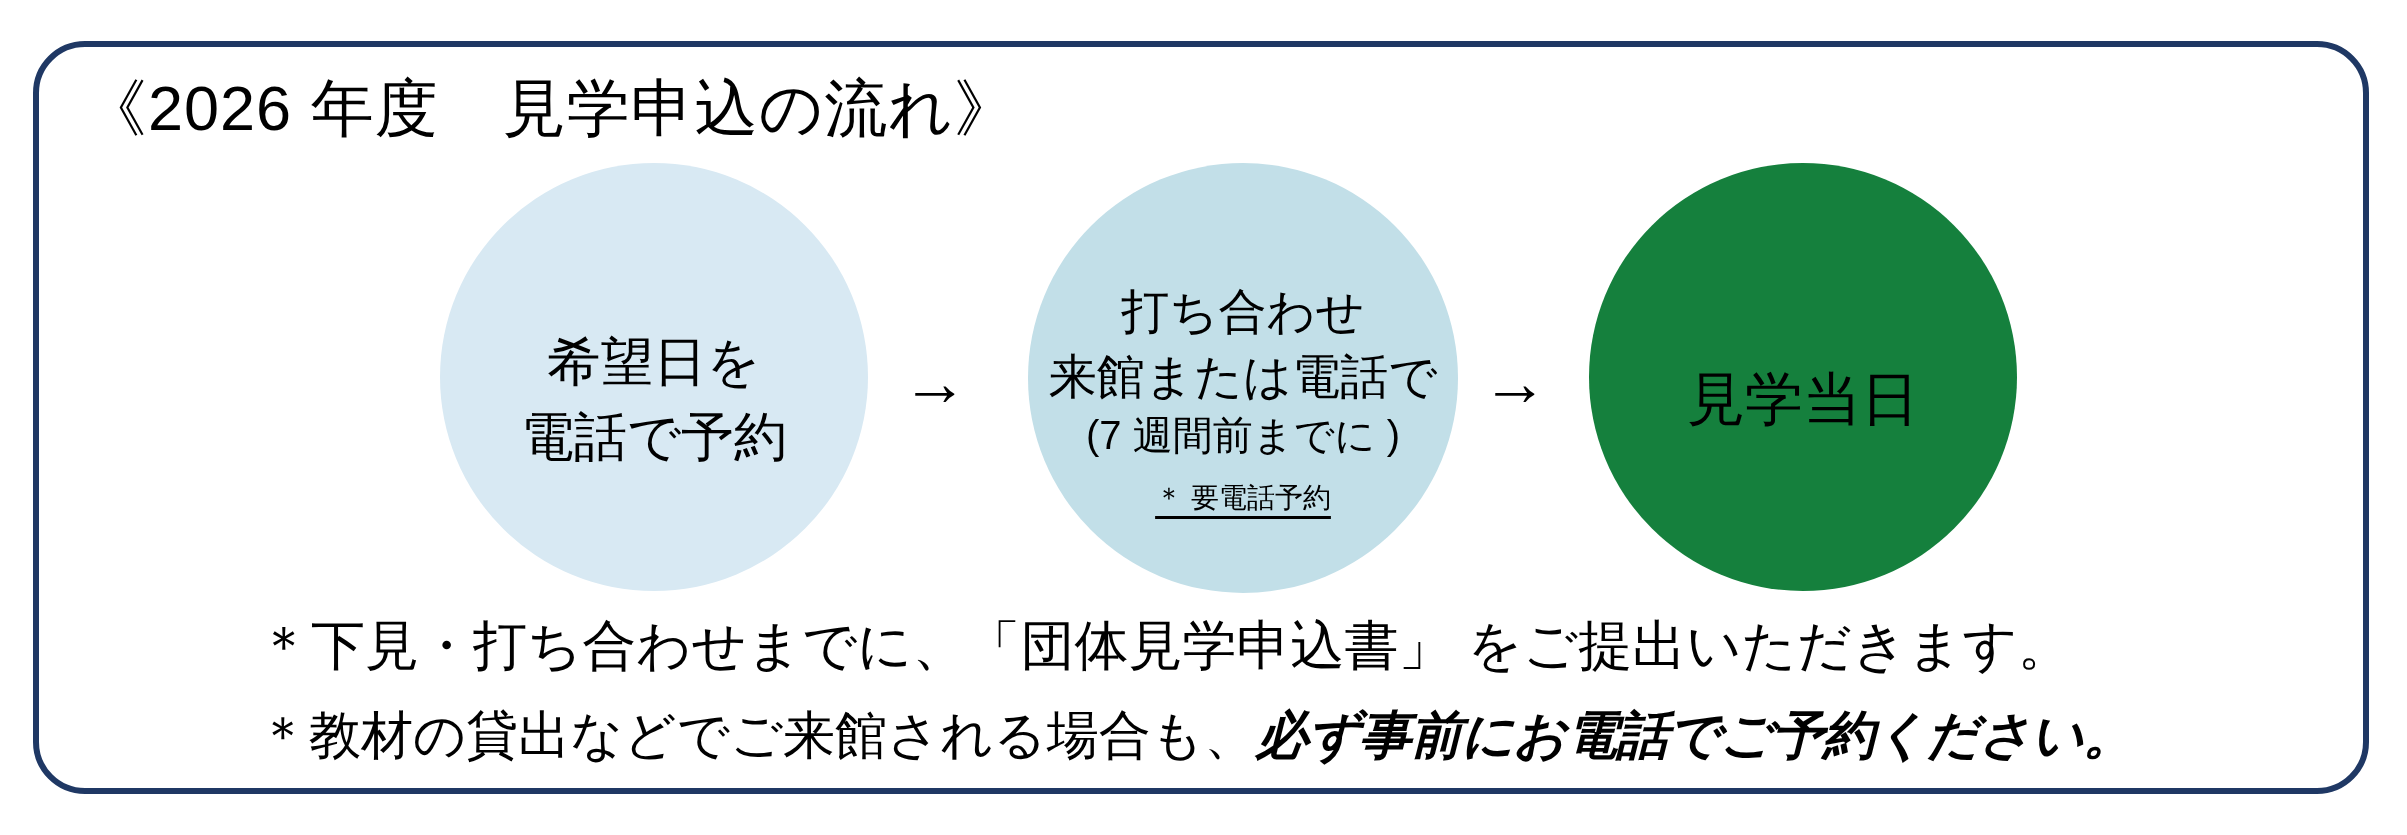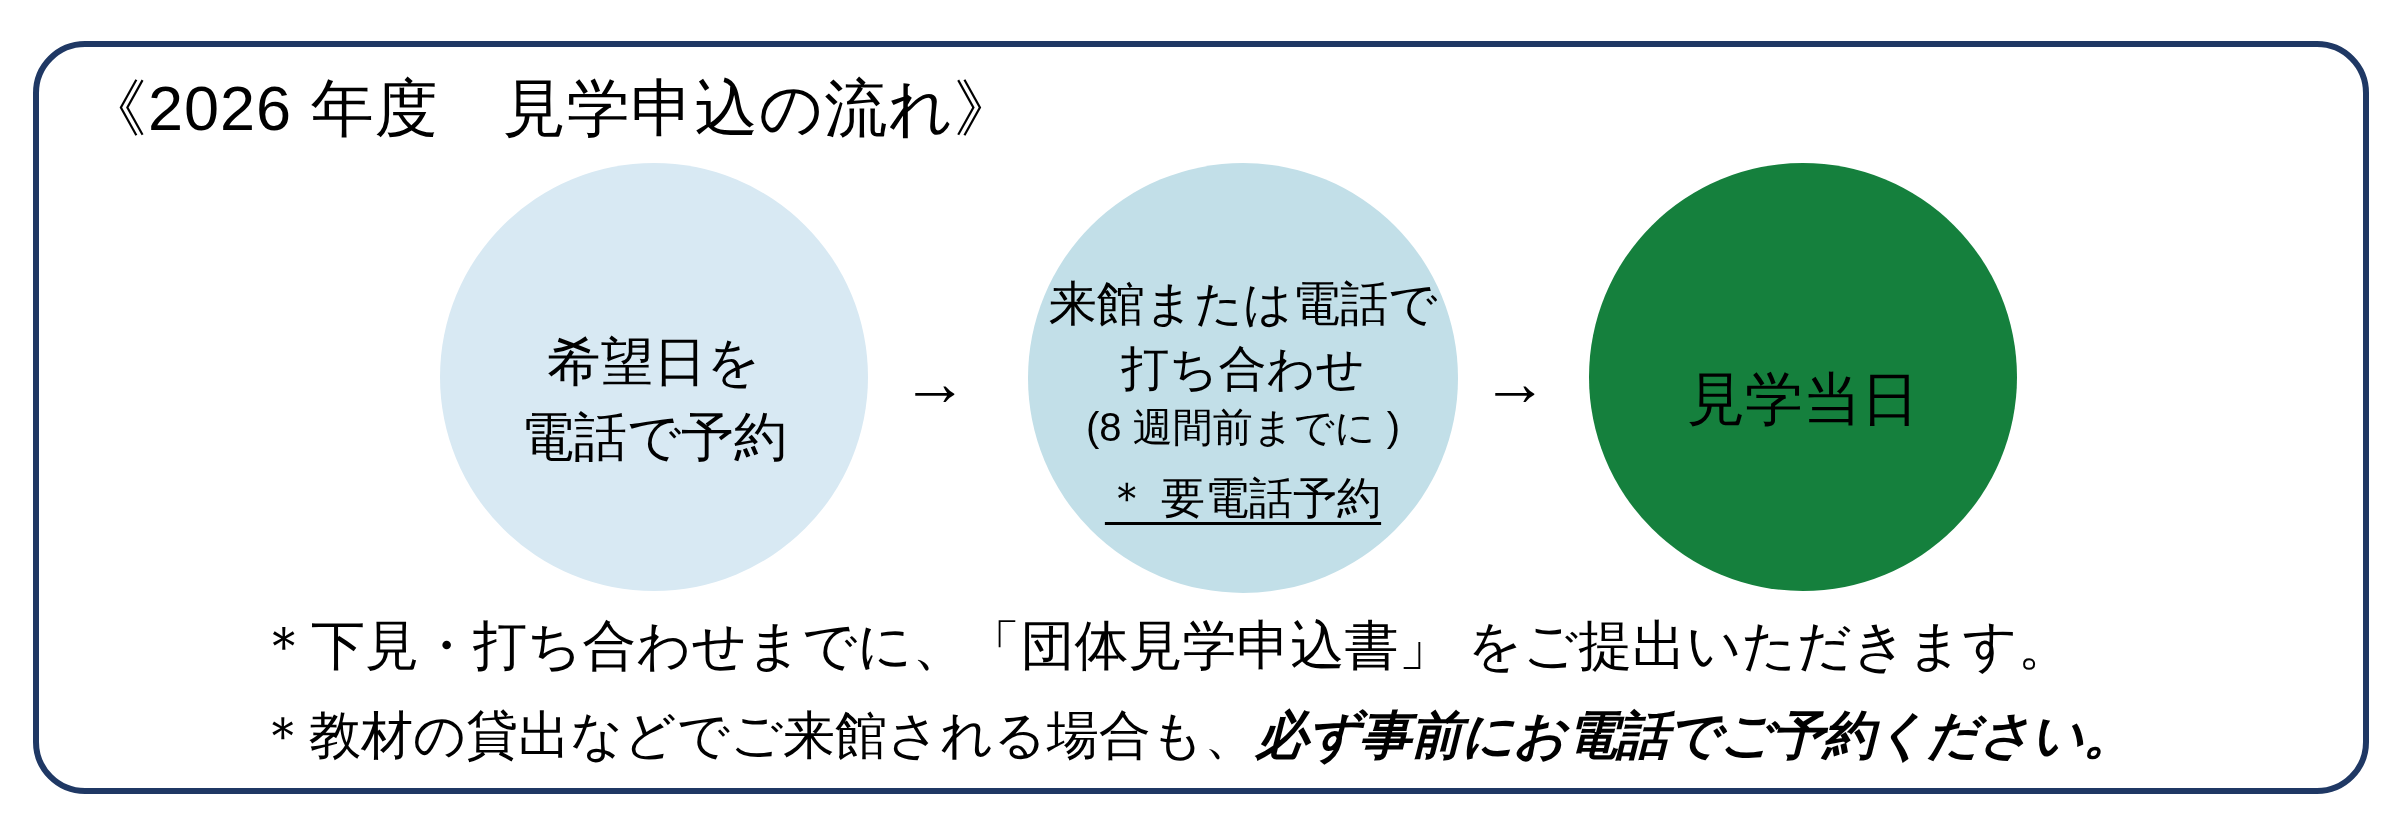--- a/index.html
+++ b/index.html
@@ -40,21 +40,21 @@
   .circle-1{left:440px;top:163px;width:428px;height:428px;}
   .circle-2{left:1028px;top:163px;width:430px;height:430px;}
   .circle-3{left:1589px;top:163px;width:428px;height:428px;}
   .c-main{font-size:53px;margin-top:44px;}
   .c-main + .c-main{margin-top:22px;text-align:right;}
   .circle-1 .c-sub{font-size:46px;margin-top:38px;}
   .circle-2 .c-main{font-size:48px;}
   .circle-2 .c-main + .c-main{margin-top:17px;}
   .circle-2 .c-sub{font-size:40px;margin-top:14px;}
   .circle-2 .c-note{
-    font-size:44px;margin-top:29px;
+    font-size:28px;margin-top:29px;
     text-decoration:underline;
     text-decoration-thickness:3px;
     text-underline-offset:9px;
   }
   .circle-3 .c-main{font-size:58px;}
   .flow-arrow{
     position:absolute;
     top:322px;
     width:120px;height:120px;
     display:flex;align-items:center;justify-content:center;
@@ -83,23 +83,23 @@
   <div class="page-title">《2026 年度　見学申込の流れ》</div>
 
   <div class="circle circle-1" style="background: rgb(216, 233, 243);">
     <div class="c-main">希望日を</div>
     <div class="c-main">電話で予約</div>
   </div>
 
   <div class="flow-arrow arrow-1">→</div>
 
   <div class="circle circle-2" style="background: rgb(194, 223, 232);">
+    <div class="c-main">打ち合わせ</div>
     <div class="c-main">来館または電話で</div>
-    <div class="c-main">打ち合わせ</div>
-    <div class="c-sub">(8 週間前までに )</div>
+    <div class="c-sub">(7 週間前までに )</div>
     <div class="c-note">＊ 要電話予約</div>
   </div>
 
   <div class="flow-arrow arrow-2">→</div>
 
   <div class="circle circle-3" style="background: #15803d;">
     <div class="c-main">見学当日</div>
   </div>
 
   <div class="note-line note-1">

